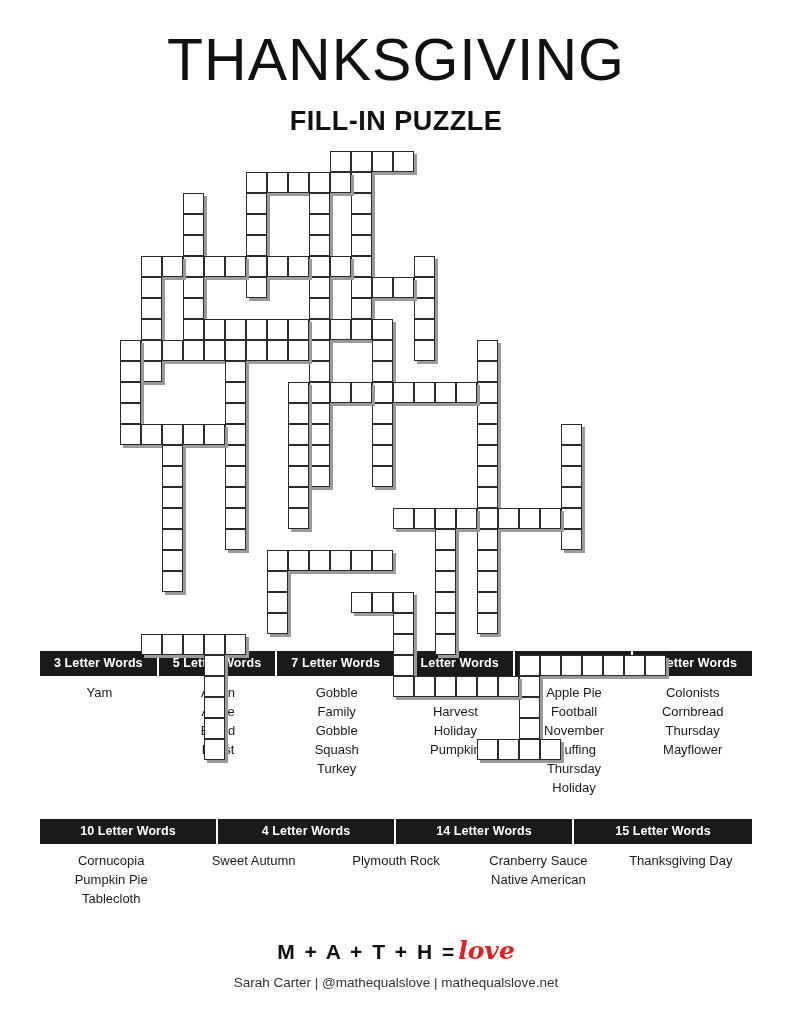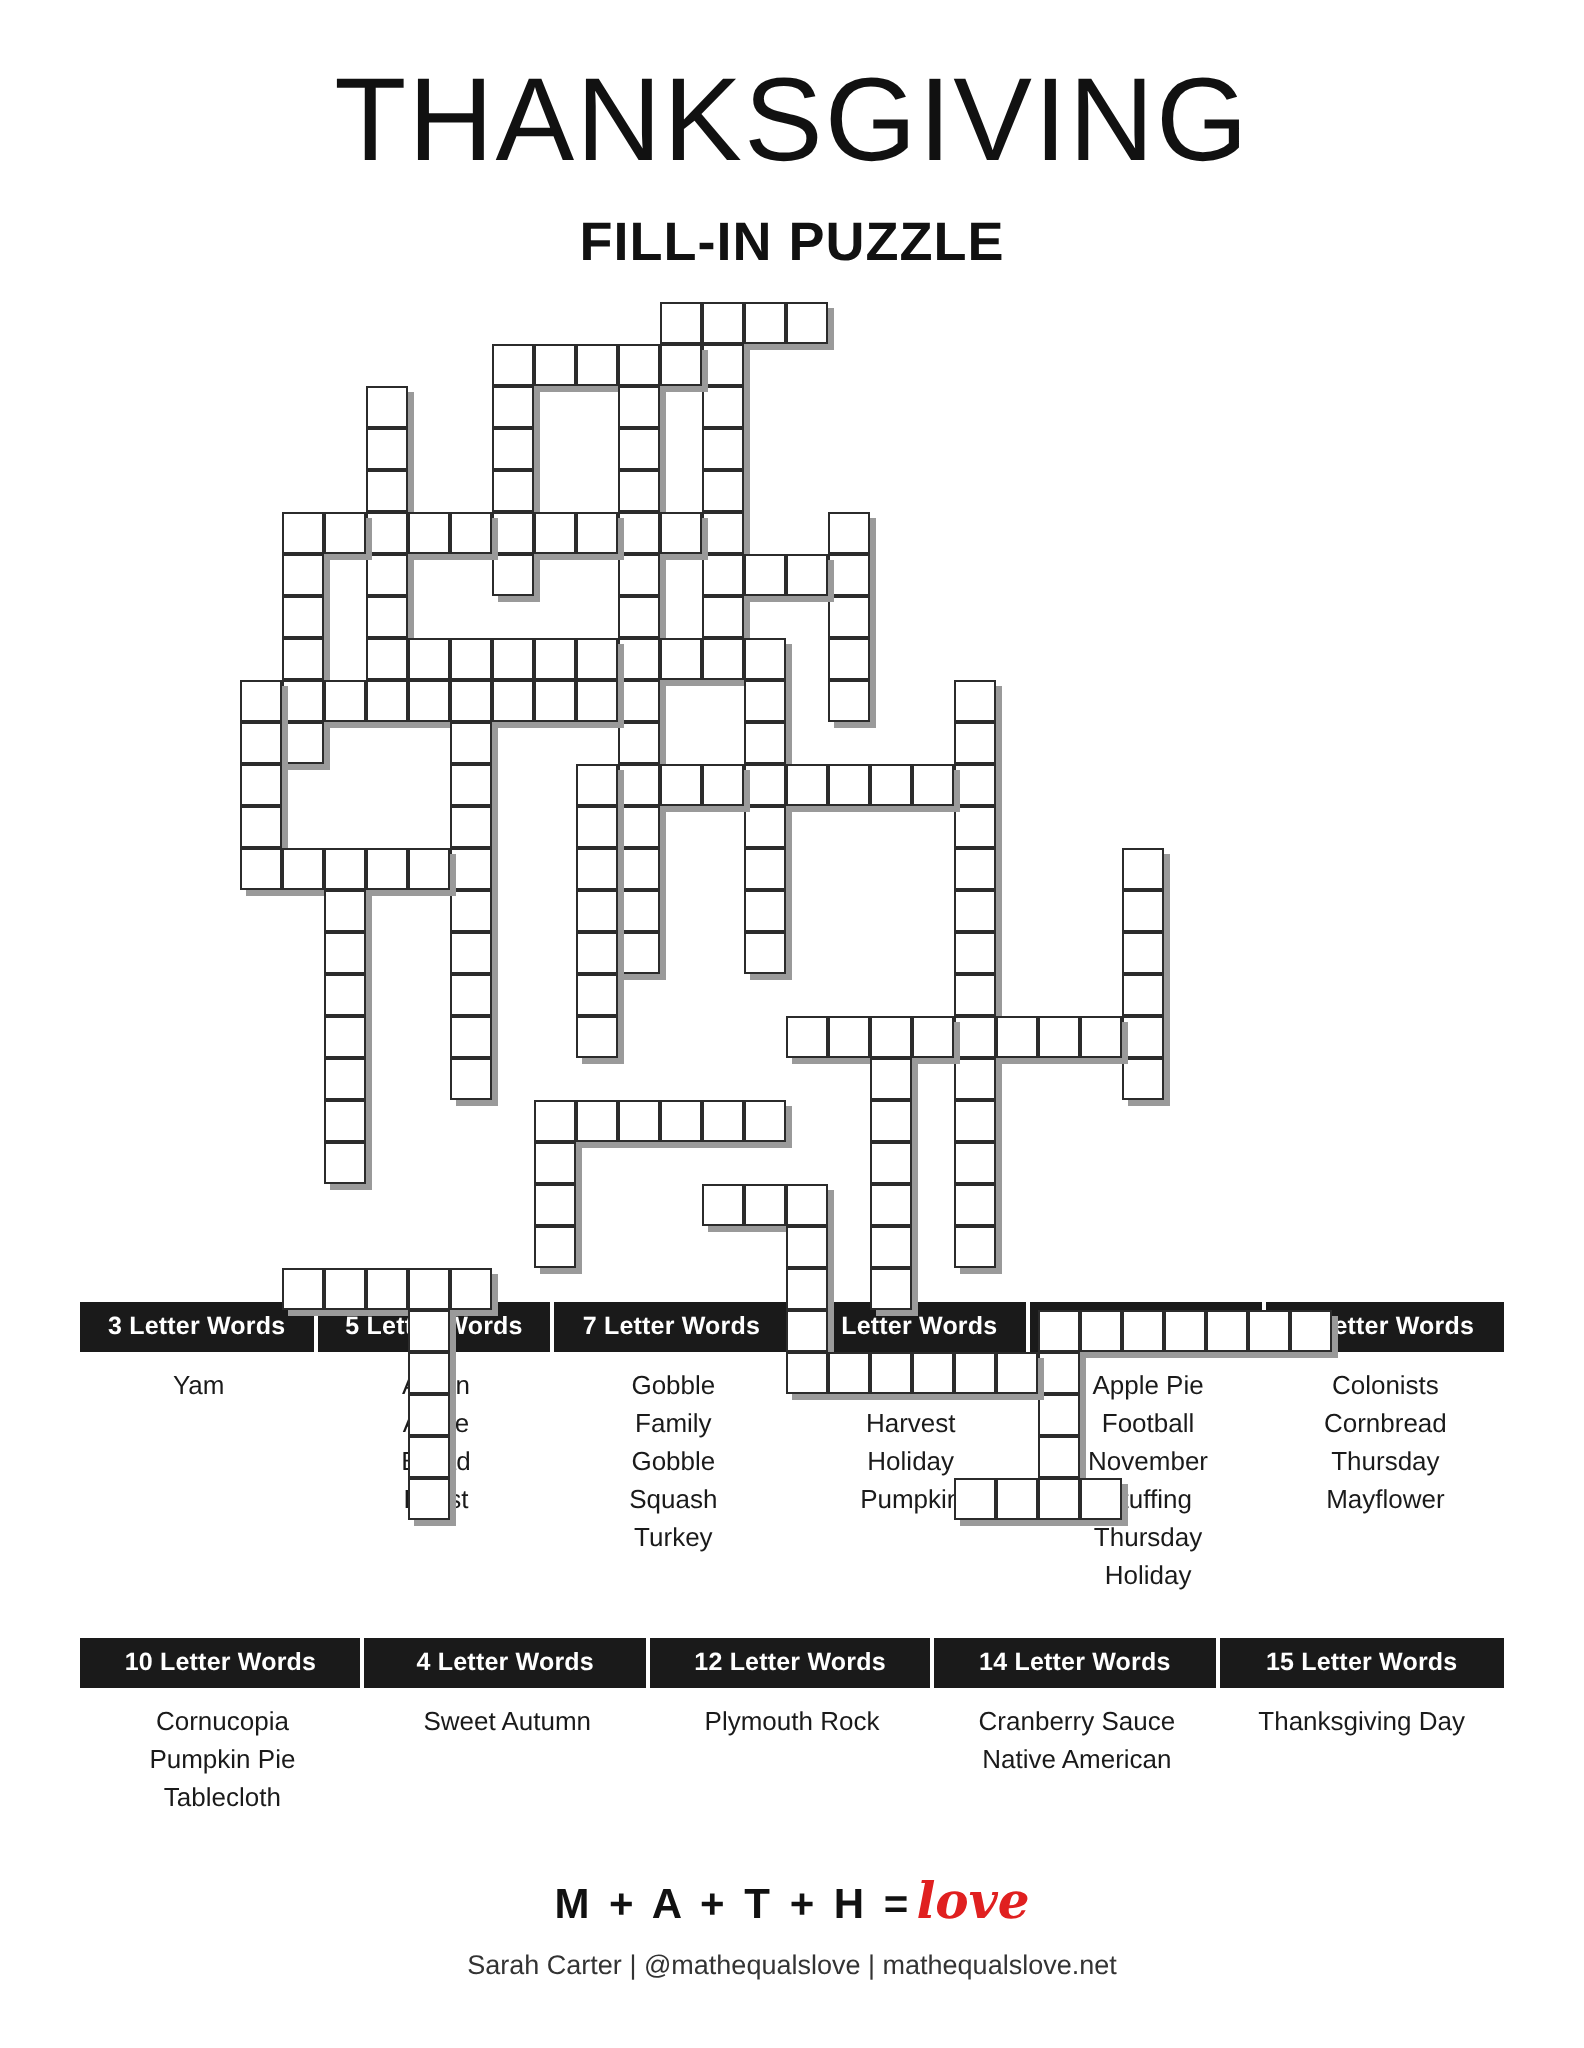--- a/index.html
+++ b/index.html
@@ -372,21 +372,20 @@
             <div>Cornbread</div>
             <div>Thursday</div>
             <div>Mayflower</div>
           </div>
         </div>
     </div>
     <div class="bank-block second">
       <div class="bank-row" id="hdr-row-1">
           <div class="hdr" style="flex: 1 1 20%;">10 Letter Words</div>
           <div class="hdr" style="flex: 1 1 20%;">4 Letter Words</div>
-          <div class="hdr" style="flex: 1 1 20%;">12 Letter Words</div>
           <div class="hdr" style="flex: 1 1 20%;">14 Letter Words</div>
           <div class="hdr" style="flex: 1 1 20%;">15 Letter Words</div>
         </div>
       <div class="bank-row" id="words-row-1">
           <div class="col-words" style="flex: 1 1 20%;">
             <div>Cornucopia</div>
             <div>Pumpkin Pie</div>
             <div>Tablecloth</div>
           </div>
           <div class="col-words" style="flex: 1 1 20%;">

